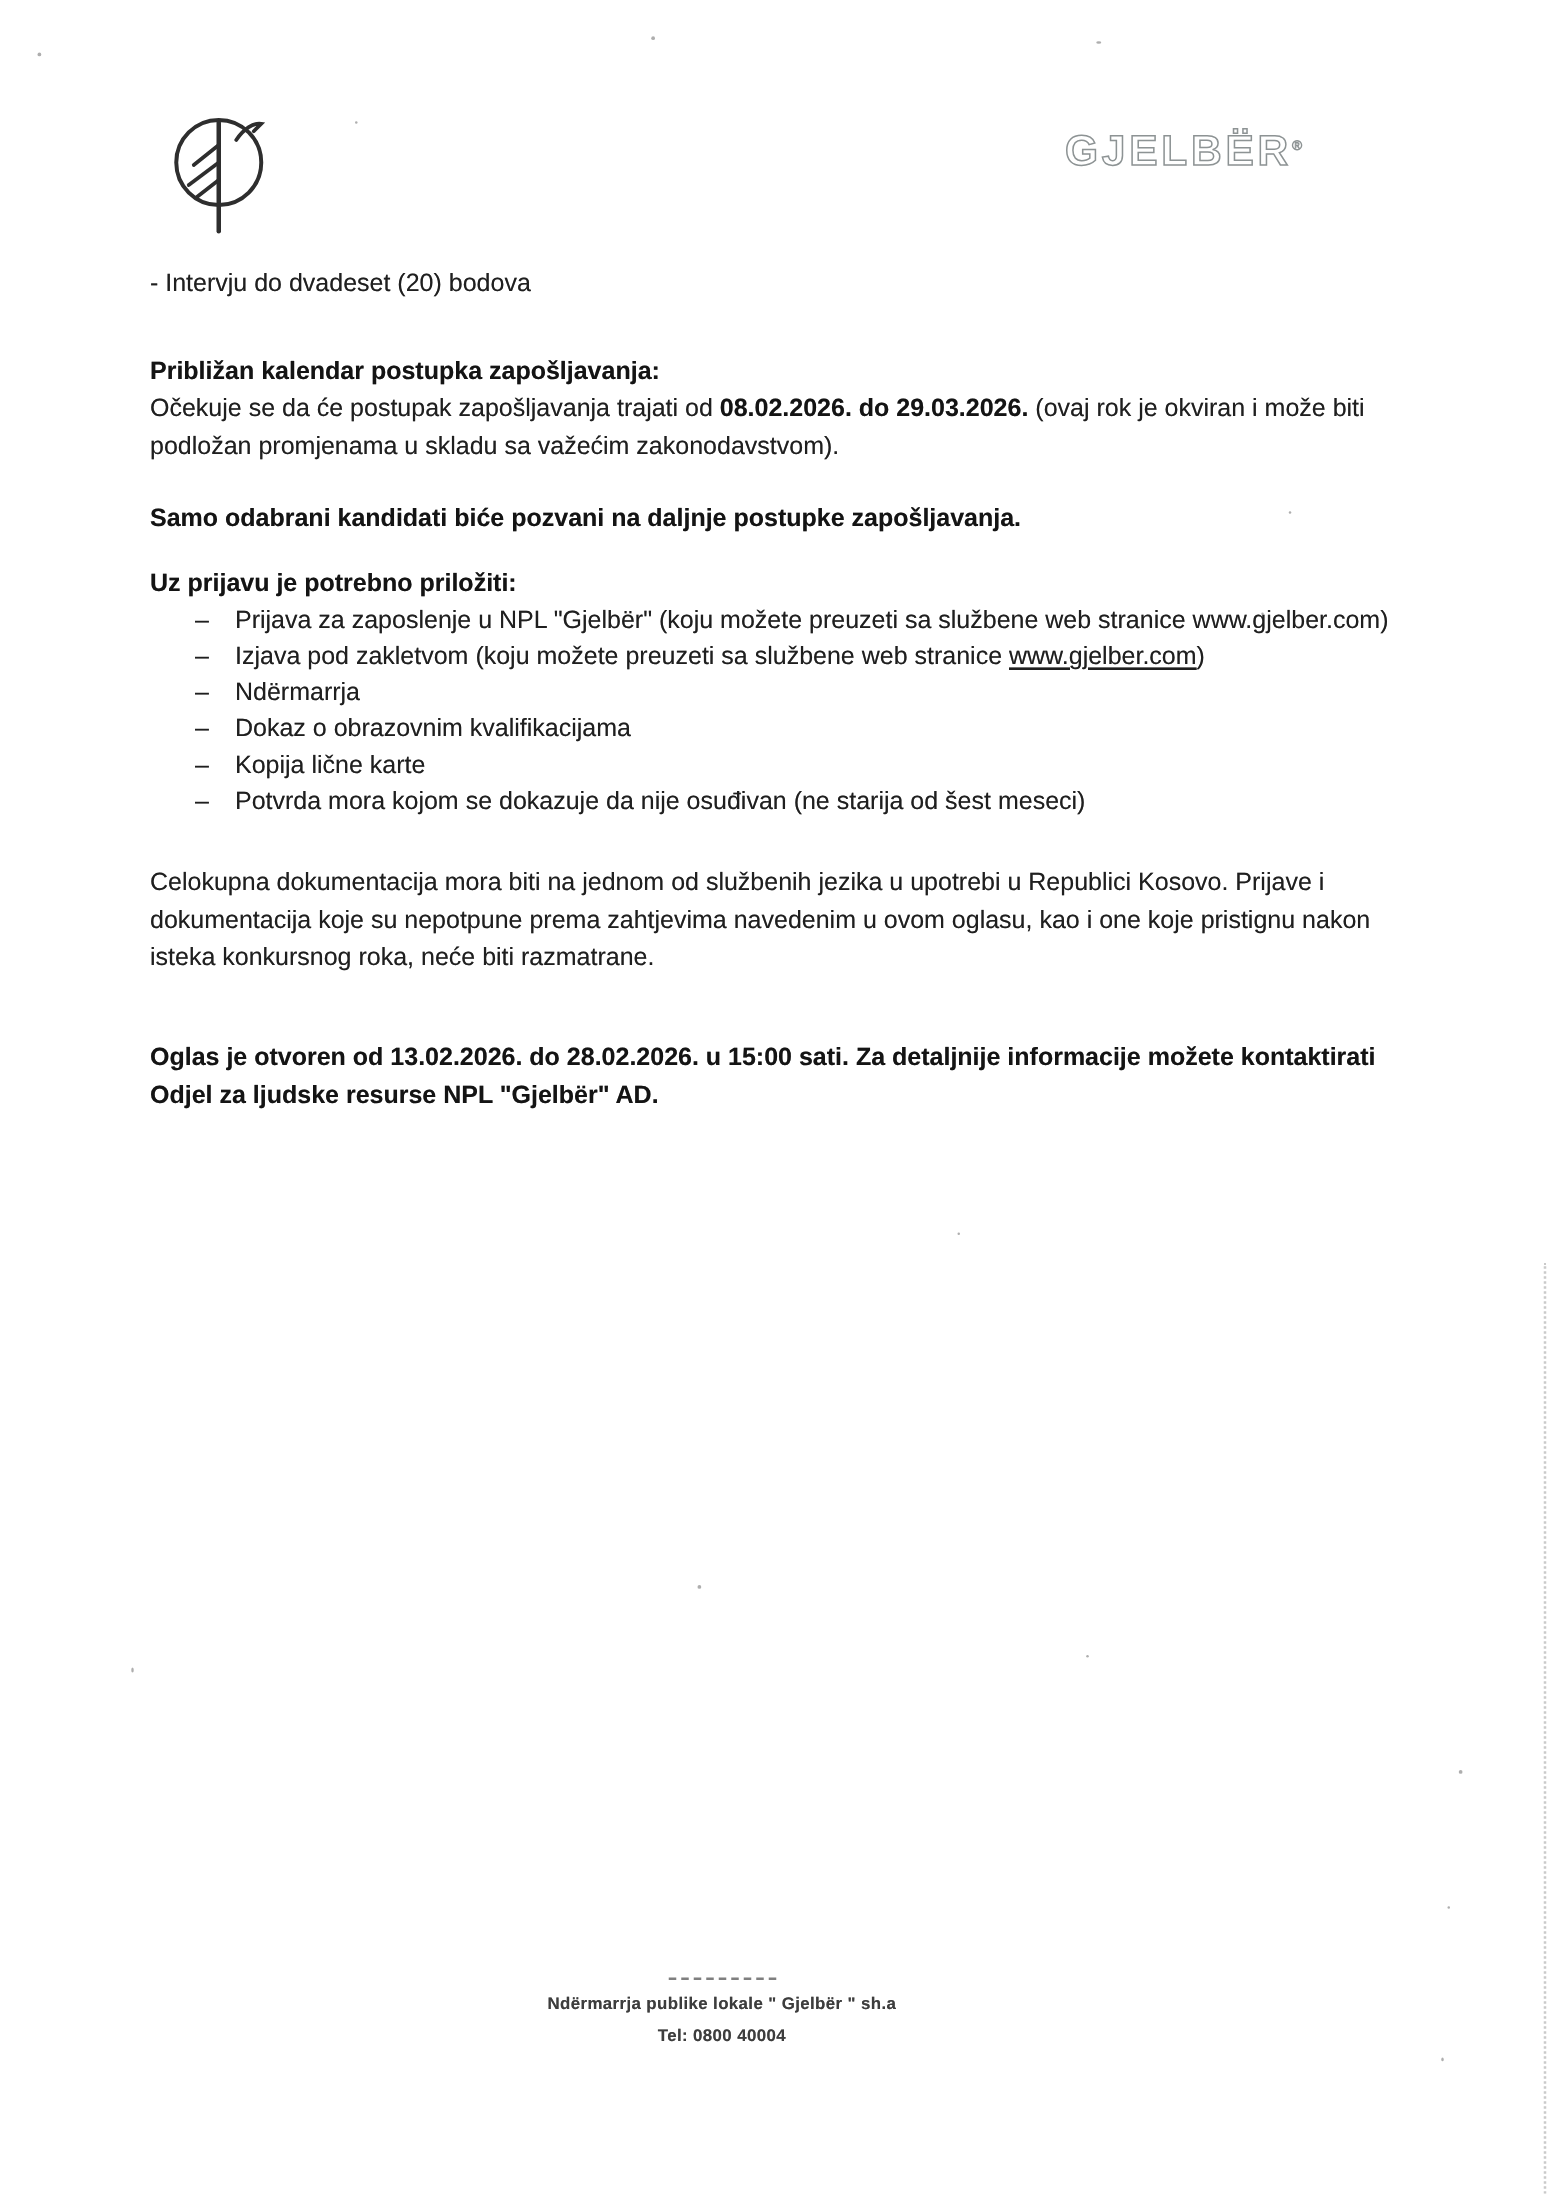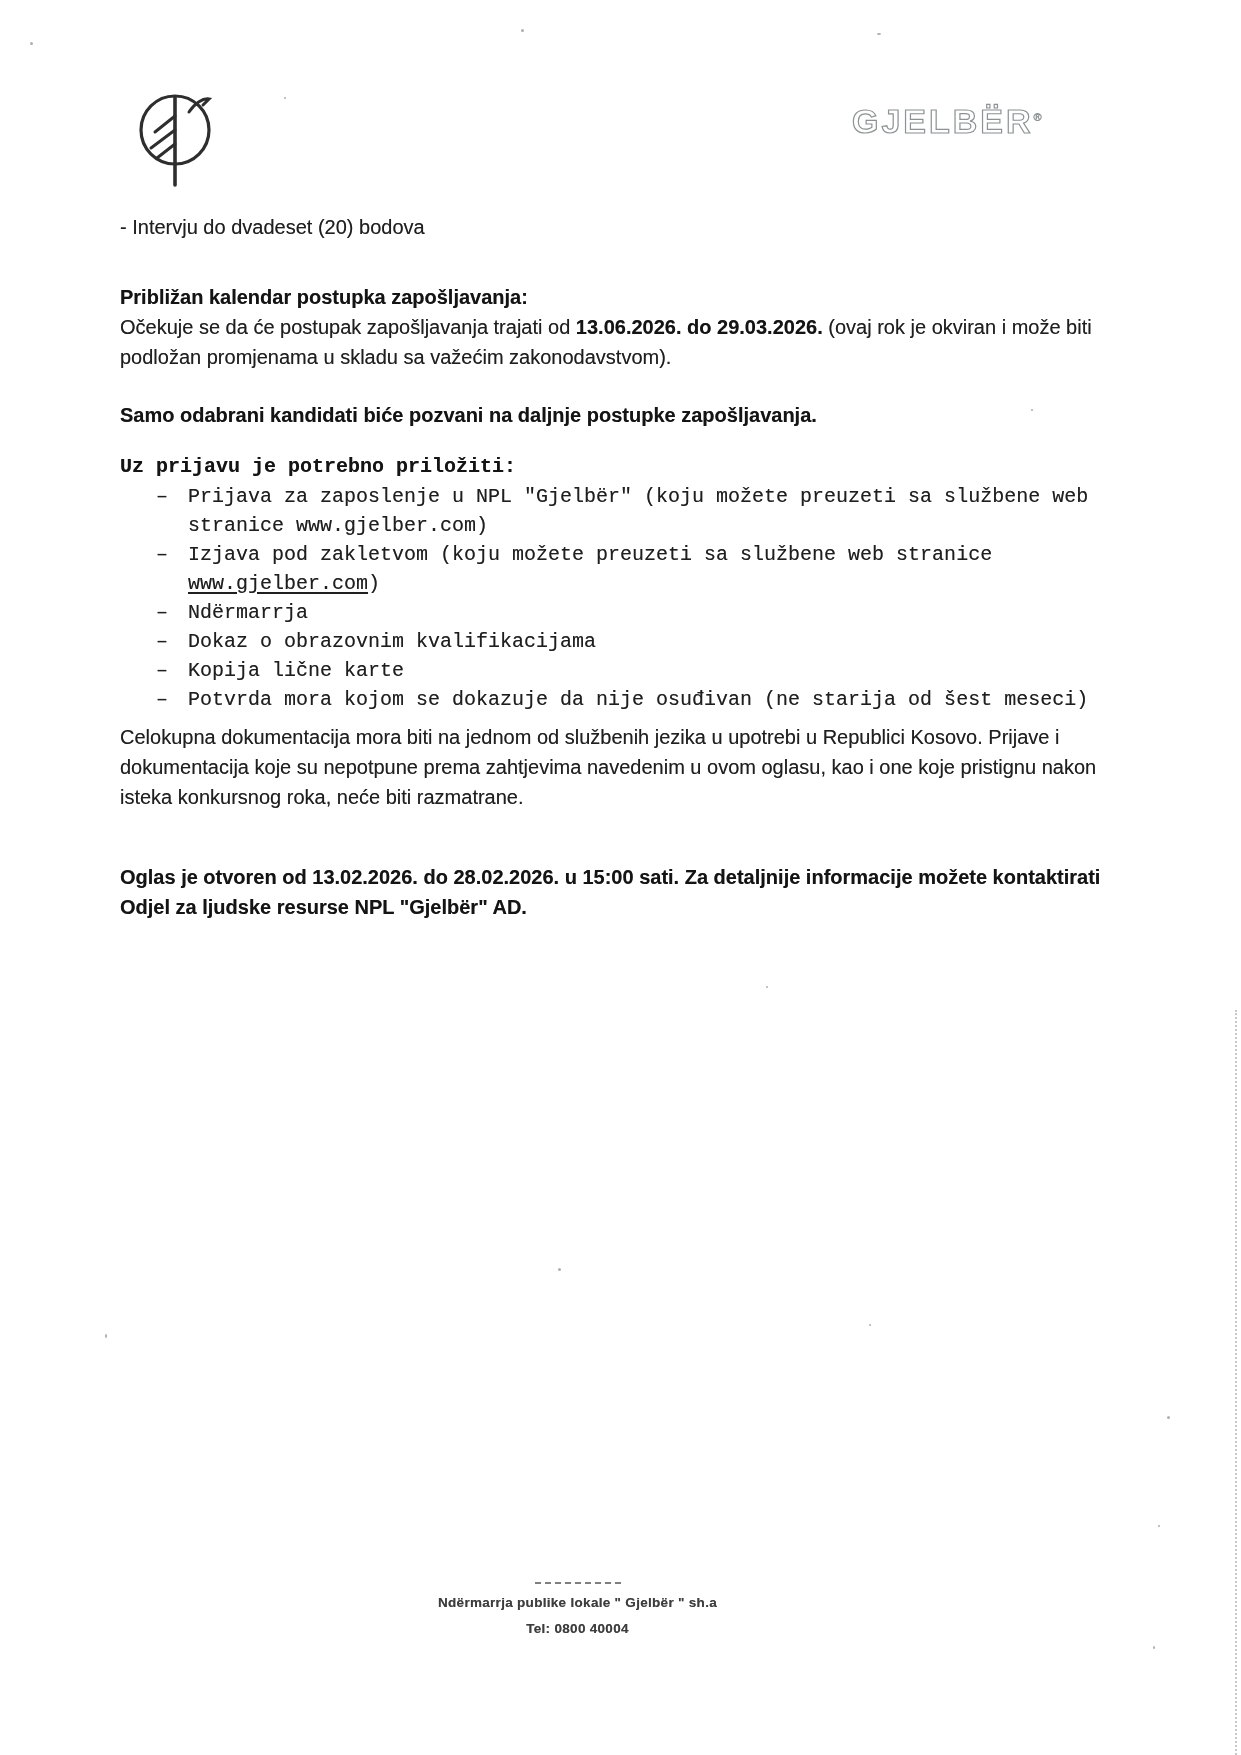--- a/index.html
+++ b/index.html
@@ -37,33 +37,33 @@
   
   .content {
     position:absolute; left:120px; top:212px; width:995px;
     font-size:20px; line-height:30px;
     text-shadow:0 0 0.5px rgba(40,40,40,.55);
   }
   .line-intervju { margin-bottom:10px; }
   .h-bold { font-weight:700; color:#141414; }
   .sec-kalendar { margin-top:40px; }
   .sec-samo { margin-top:28px; }
-  .sec-uz { margin-top:22px;font-family:Liberation Mono, monospace; }
+  .sec-uz { margin-top:22px; }
 
   ul.doc-list { list-style:none; margin-top:0; }
   ul.doc-list li {
     display:flex; line-height:29px;
   }
   ul.doc-list .marker {
     width:32px; margin-left:36px; flex:0 0 auto;
   }
   ul.doc-list .li-text { flex:1; }
   .u-link { text-decoration:underline; text-underline-offset:3px; }
 
-  .sec-celokupna { margin-top:8px; }
+  .sec-celokupna { margin-top:35px; }
   .sec-oglas { margin-top:50px; font-weight:700; color:#141414; }
 
   
   .footer {
     position:absolute; left:0; top:1582px; width:1155px;
     text-align:center;
     font-size:13.5px; line-height:26px;
     font-weight:700; color:#3d3d3d;
     letter-spacing:.3px;
     text-shadow:0 0 0.4px rgba(60,60,60,.6);
@@ -101,21 +101,21 @@
   </svg>
 </div>
 <div class="brand"><span>GJELBËR</span><span class="reg">®</span></div>
 
 <div class="content">
 
   <div class="line-intervju">- Intervju do dvadeset (20) bodova</div>
 
   <div class="sec-kalendar">
     <div class="h-bold">Približan kalendar postupka zapošljavanja:</div>
-    <div><span>Očekuje se da će postupak zapošljavanja trajati od </span><span class="h-bold">13.06.2026. do 29.03.2026.</span><span> (ovaj rok je okviran i može biti podložan promjenama u skladu sa važećim zakonodavstvom).</span></div>
+    <div><span>Očekuje se da će postupak zapošljavanja trajati od </span><span class="h-bold">08.02.2026. do 29.03.2026.</span><span> (ovaj rok je okviran i može biti podložan promjenama u skladu sa važećim zakonodavstvom).</span></div>
   </div>
 
   <div class="sec-samo h-bold">Samo odabrani kandidati biće pozvani na daljnje postupke zapošljavanja.</div>
 
   <div class="sec-uz">
     <div class="h-bold">Uz prijavu je potrebno priložiti:</div>
     <ul class="doc-list">
       <li>
         <span class="marker">–</span>
         <span class="li-text">Prijava za zaposlenje u NPL "Gjelbër" (koju možete preuzeti sa službene web stranice www.gjelber.com)</span>

